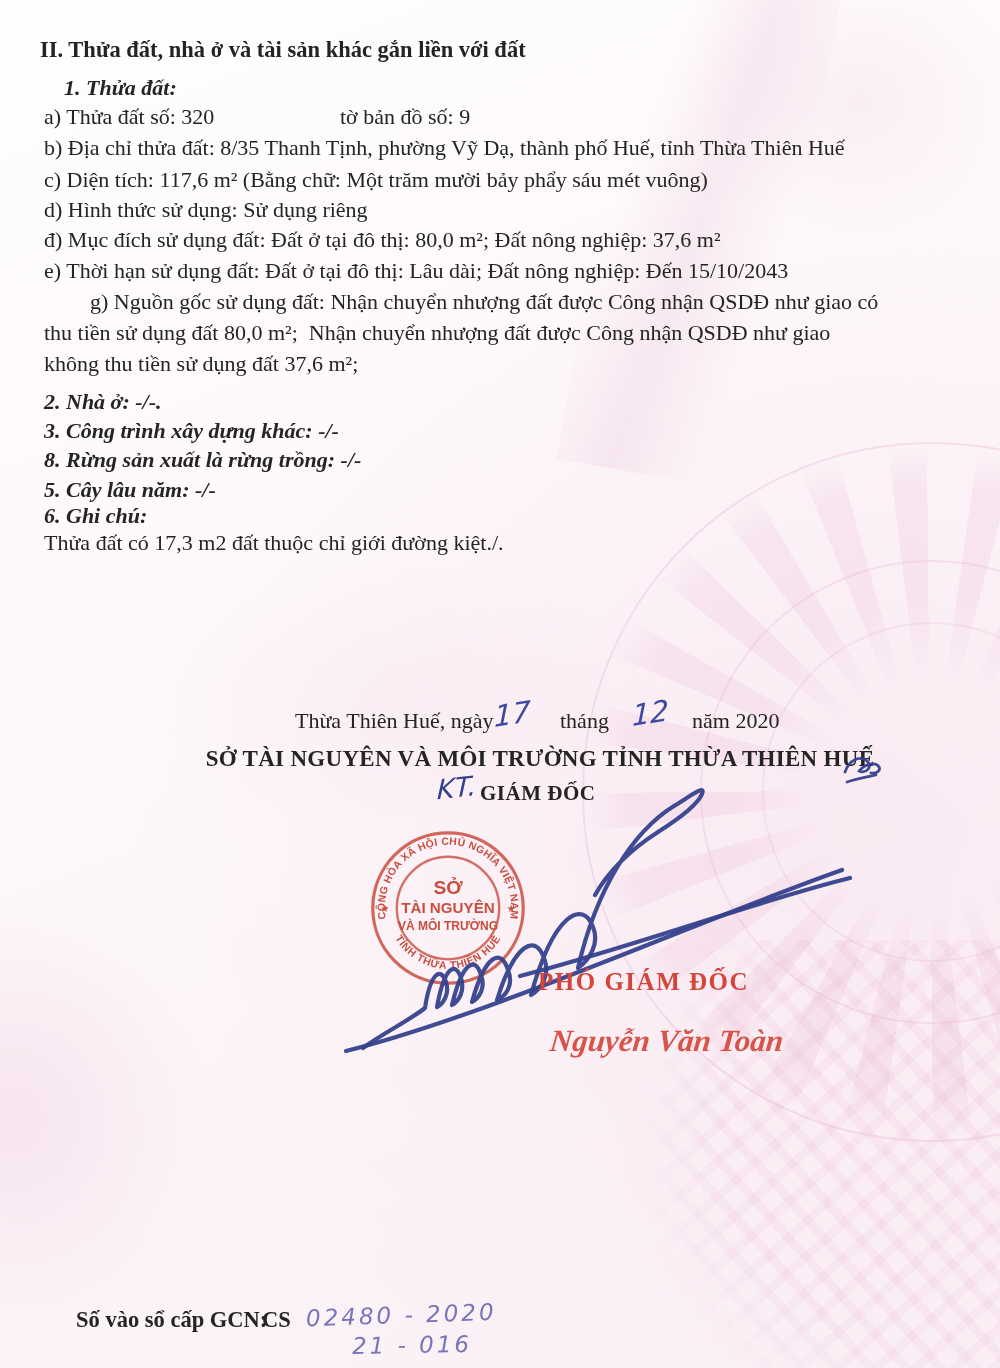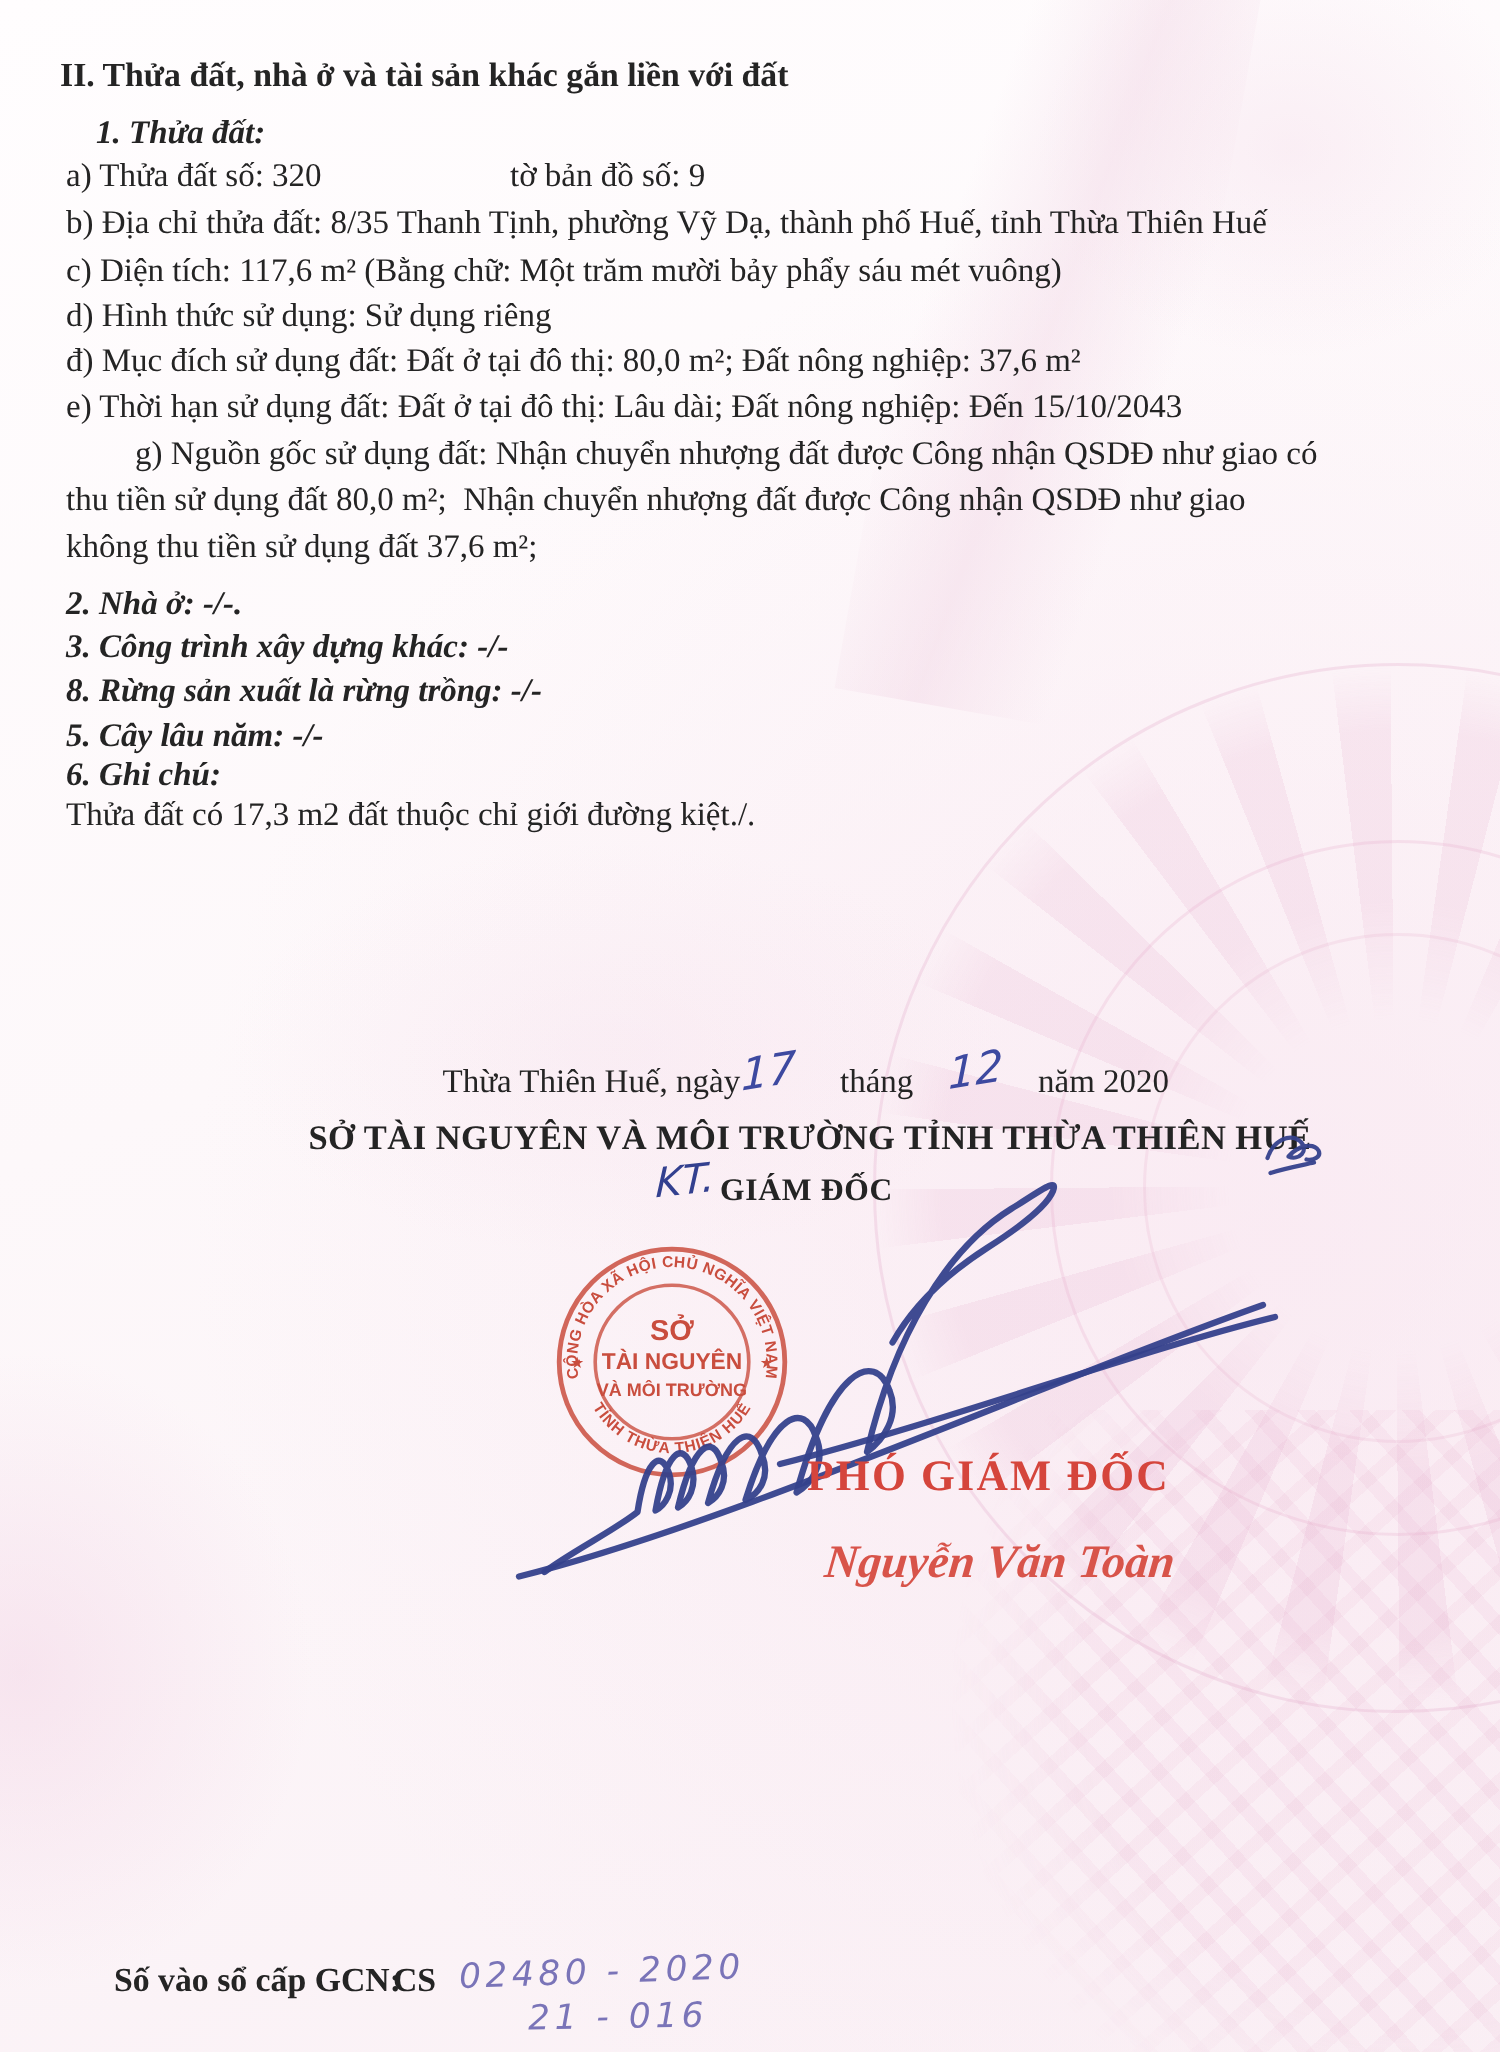--- a/index.html
+++ b/index.html
@@ -119,21 +119,21 @@
     <text class="stamp-text" x="100" y="106" font-size="19" text-anchor="middle">TÀI NGUYÊN</text>
     <text class="stamp-text" x="100" y="128" font-size="15" text-anchor="middle">VÀ MÔI TRƯỜNG</text>
   </svg>
 
   <svg style="left:340px;top:780px;" width="540" height="310" viewBox="0 0 540 310">
     <path class="sig-stroke" d="M23 268 C40 255 70 240 85 228 C90 195 100 185 106 202 C110 214 103 224 97 227 C104 188 115 180 121 198 C125 211 119 221 112 225 C122 183 135 175 141 195 C146 208 139 218 132 222 C145 175 161 167 168 190 C174 205 166 216 157 220 C175 162 196 154 204 178 C211 195 201 209 191 215 C214 132 243 120 253 147 C260 164 249 180 238 188 C256 110 292 52 334 26 C352 15 366 4 362 14 C358 24 340 38 318 52 C290 70 268 92 255 115"></path>
     <path class="sig-stroke" d="M6 271 C150 235 360 140 502 90"></path>
     <path class="sig-stroke" d="M180 196 C290 168 420 120 510 98"></path>
   </svg>
 
-  <div class="ln b red" style="left:538px;top:966px;font-size:29px;letter-spacing:1.5px;">PHÓ GIÁM ĐỐC</div>
+  <div class="ln b red" style="left:538px;top:966px;font-size:25px;letter-spacing:1.5px;">PHÓ GIÁM ĐỐC</div>
   <div class="ln" style="left:528px;top:994px;">
     <span class="name-script">Nguyễn Văn Toàn</span>
   </div>
 
   <div class="ln b" style="left:60px;top:1306px;font-size:22.5px;margin-left:16px;">Số vào sổ cấp GCN:</div>
   <div class="ln b" style="left:262px;top:1306px;font-size:22.5px;">CS</div>
   <span class="ln hw hw-reg" style="left:306px;top:1301px;transform:rotate(-2deg);display:inline-block;">02480 - 2020</span>
   <span class="ln hw hw-reg" style="left:352px;top:1331px;transform:rotate(-1deg);display:inline-block;">21 - 016</span>
 
 </div>

